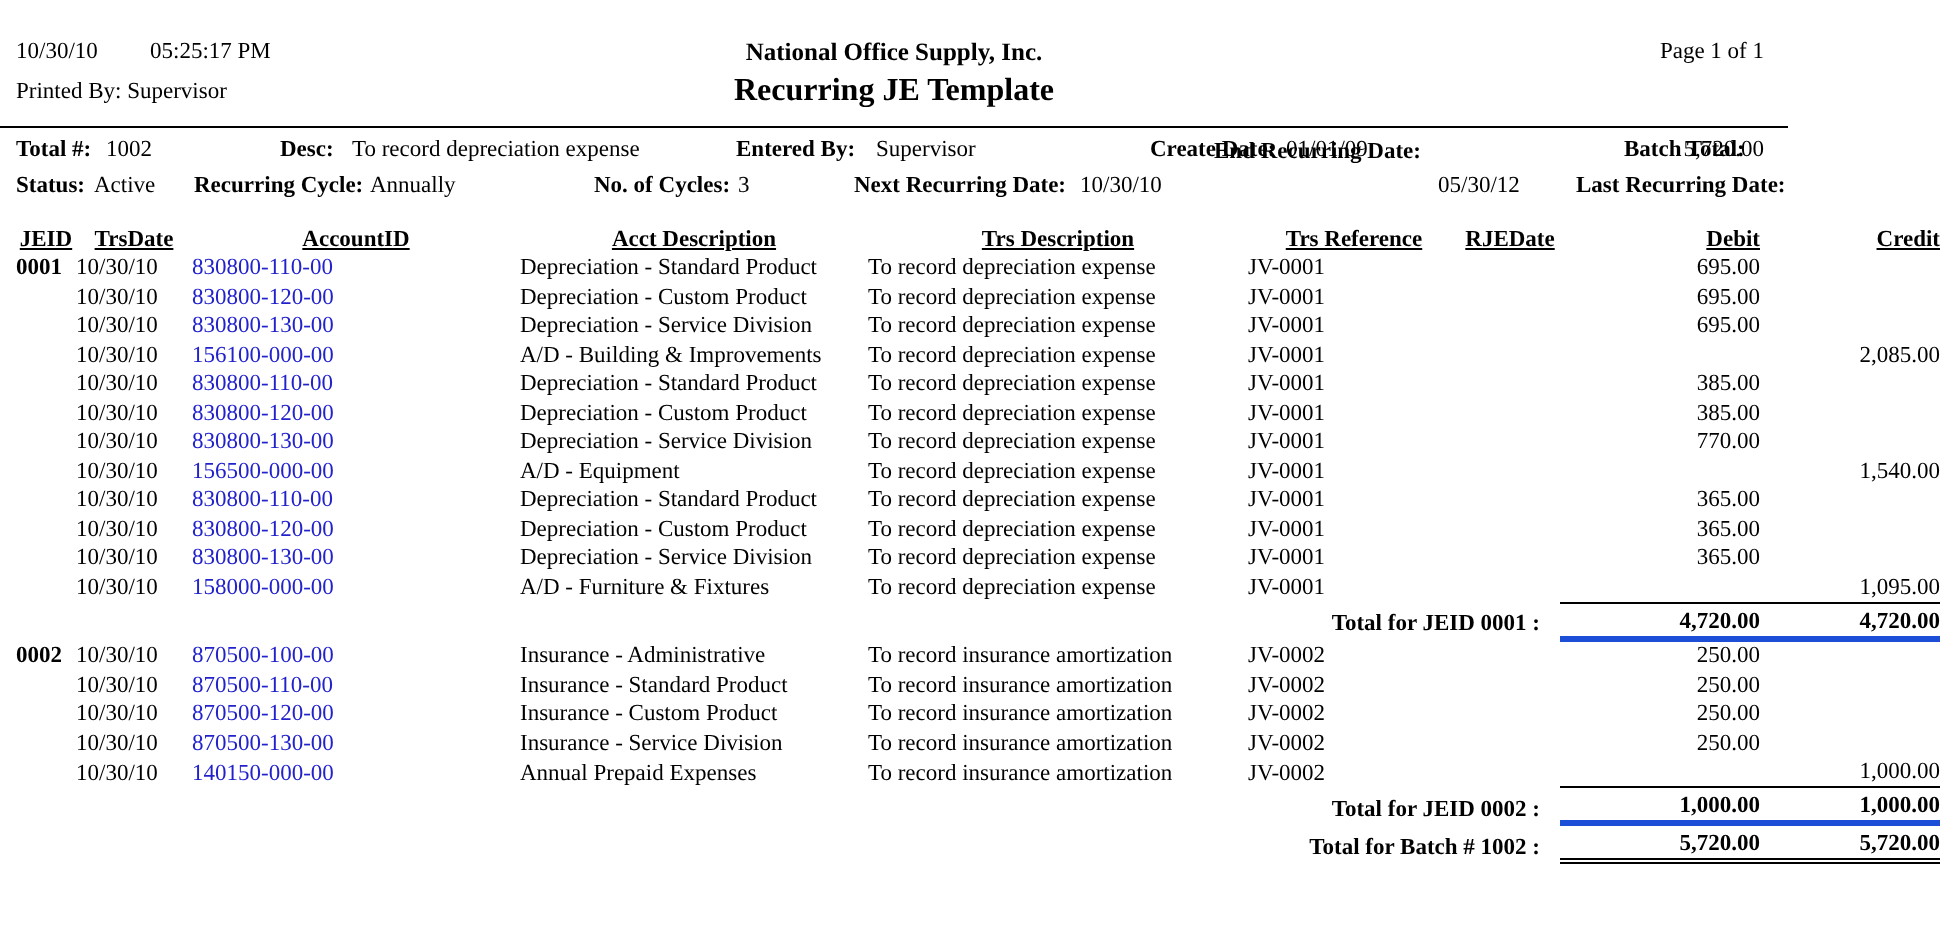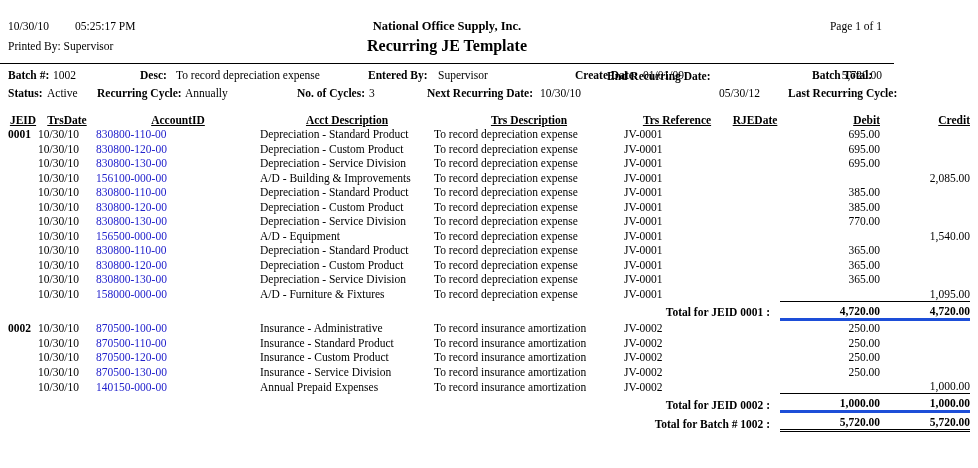--- a/index.html
+++ b/index.html
@@ -58,42 +58,42 @@
     <span class="ph date">10/30/10</span>
     <span class="ph time">05:25:17 PM</span>
     <span class="ph printedby">Printed By: Supervisor</span>
     <div class="ph title">Recurring JE Template</div>
     <div class="ph company">National Office Supply, Inc.</div>
     <span class="ph page-num">Page 1 of 1</span>
   </div>
 
   <div class="batch-info">
 
-    <span class="bi b" style="left:8px;   top:5px">Batch #:</span>
+    <span class="bi b" style="left:8px;   top:5px">Total #:</span>
     <span class="bi" style="left:53px;  top:5px">1002</span>
     <span class="bi b" style="left:140px; top:5px">Desc:</span>
     <span class="bi" style="left:176px; top:5px">To record depreciation expense</span>
     <span class="bi b" style="left:368px; top:5px">Entered By:</span>
     <span class="bi" style="left:438px; top:5px">Supervisor</span>
     <span class="bi b" style="left:575px; top:5px">Create Date:</span>
     <span class="bi" style="left:643px; top:5px">01/01/09</span>
     <span class="bi b" style="left:812px; top:5px">Batch Total:</span>
     <span class="bi" style="right:12px; top:5px">5,720.00</span>
 
     <span class="bi b" style="left:8px;   top:23px">Status:</span>
     <span class="bi" style="left:47px;  top:23px">Active</span>
     <span class="bi b" style="left:97px;  top:23px">Recurring Cycle:</span>
     <span class="bi" style="left:185px; top:23px">Annually</span>
     <span class="bi b" style="left:297px; top:23px">No. of Cycles:</span>
     <span class="bi" style="left:369px; top:23px">3</span>
     <span class="bi b" style="left:427px; top:23px">Next Recurring Date:</span>
     <span class="bi" style="left:540px; top:23px">10/30/10</span>
     <span class="bi b" style="left:607px; top:6px">End Recurring Date:</span>
     <span class="bi" style="left:719px; top:23px">05/30/12</span>
-    <span class="bi b" style="left:788px; top:23px">Last Recurring Cycle:</span>
+    <span class="bi b" style="left:788px; top:23px">Last Recurring Date:</span>
     <span class="bi" style="left:902px; top:23px"></span>
   </div>
 
   <table class="je-table">
     <colgroup>
       <col style="width:30px">
         <col style="width:58px">
         <col style="width:164px">
       <col style="width:174px">
         <col style="width:190px">

